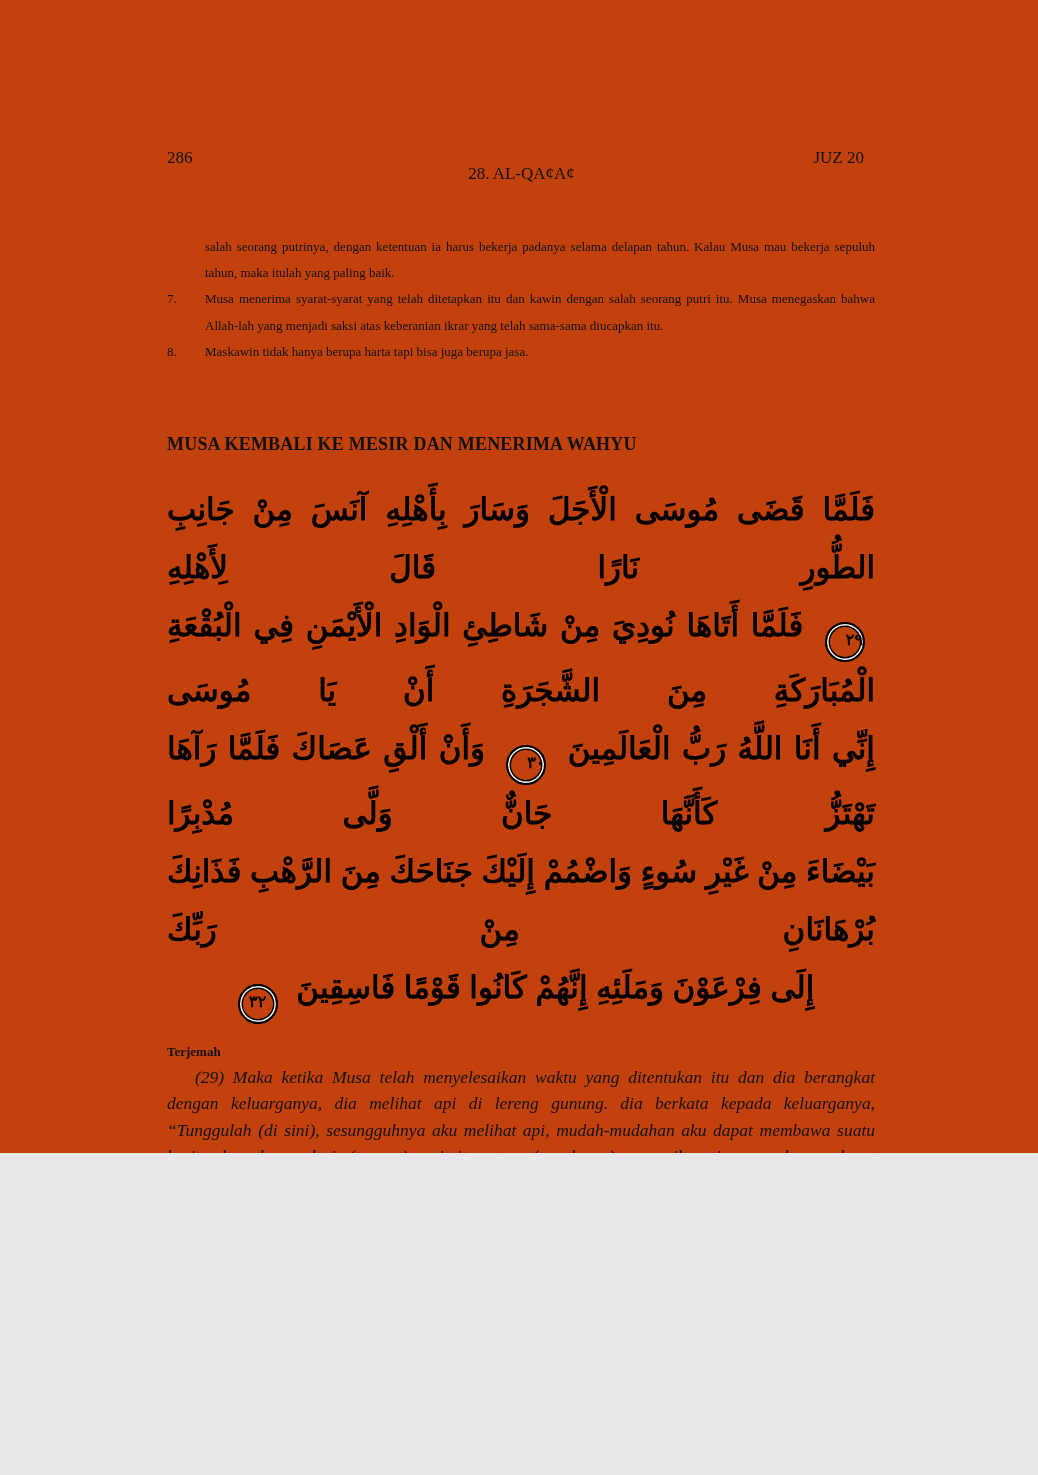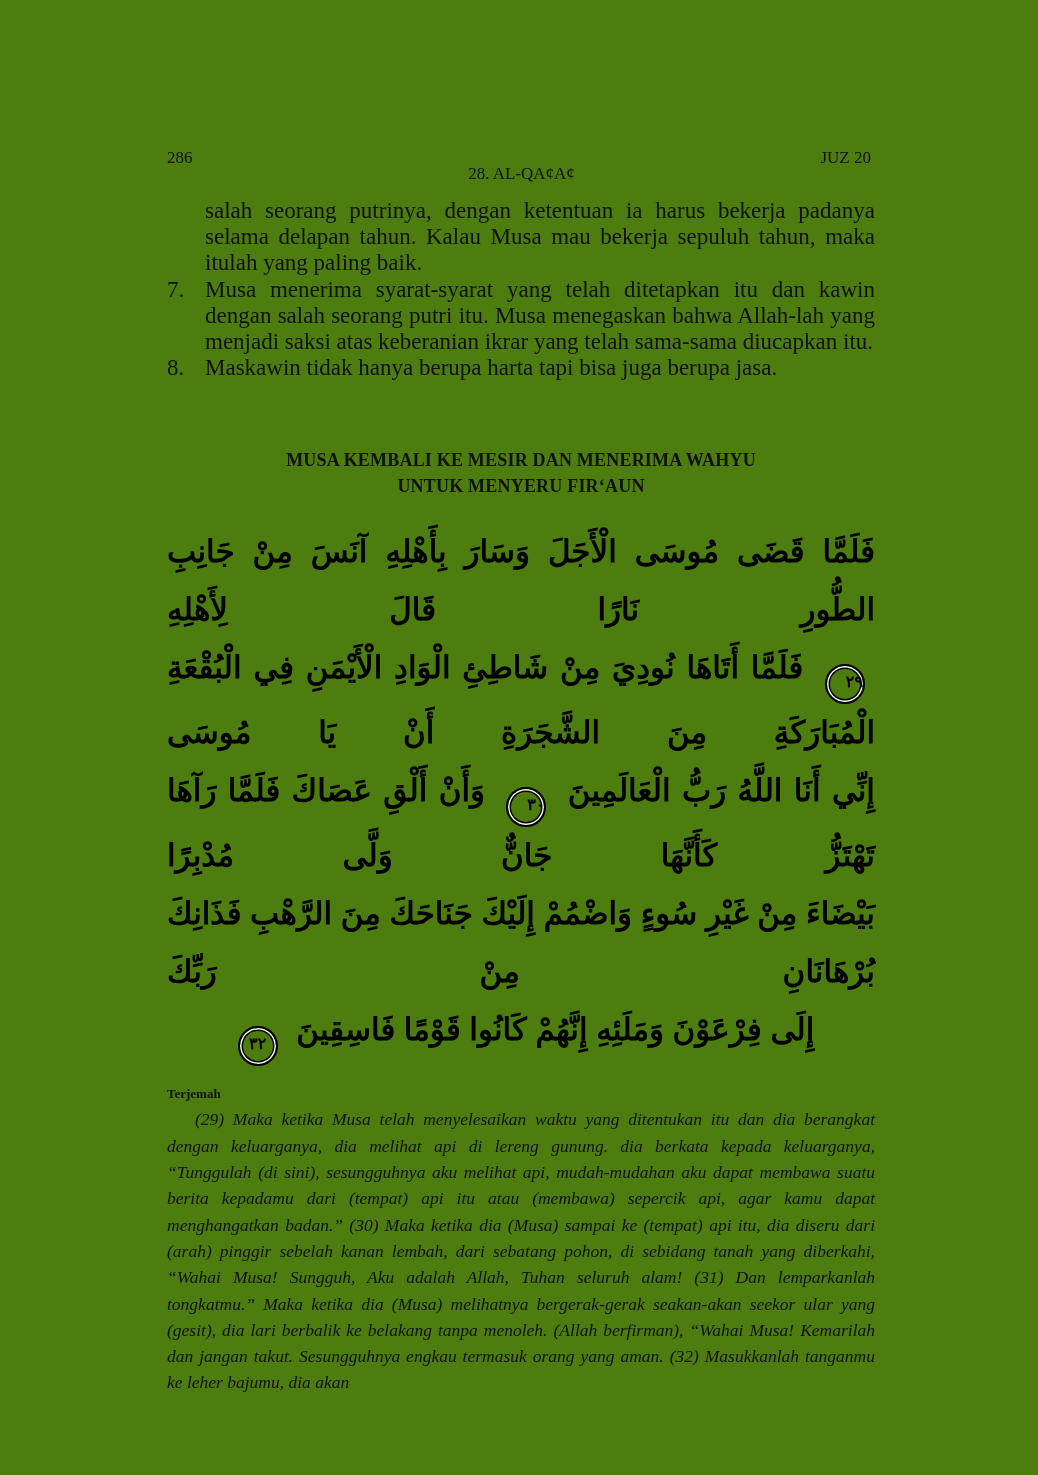--- a/index.html
+++ b/index.html
@@ -1,51 +1,51 @@
 <!DOCTYPE html>
 <html lang="id"><head>
 <meta charset="utf-8">
 <style>
   html, body { margin: 0; padding: 0; background: #e8e8e8; }
   .page {
     position: relative;
     width: 1038px;
-    height: 1475px;
+    height: 1153px;
     margin: 0 auto;
-    background: #4d7c0f;
+    background: #c2410c;
     color: #111;
     font-family: "Liberation Serif", serif;
     overflow: hidden;
   }
   .header {
     position: relative;
     margin: 148px 162px 0 167px;
     height: 22px;
     font-size: 17px;
   }
   .header .page-num { position: absolute; left: 0; top: 0; }
   .header .chapter  { position: absolute; left: 50%; top: 16px; transform: translateX(-50%); white-space: nowrap; }
-  .header .juz      { position: absolute; right: 5px; top: 0; }
+  .header .juz      { position: absolute; right: 12px; top: 0; }
 
   .content { margin: 0 163px 0 167px; }
 
   .summary {
-    margin-top: 28px;
+    margin-top: 64px;
     padding-left: 38px;
-    font-size: 23px;
+    font-size: 13px;
     line-height: 26.2px;
     text-align: justify;
   }
   .summary p { margin: 0; }
   .summary .item { position: relative; }
   .summary .num { position: absolute; left: -38px; top: 0; }
 
   .section-title {
     margin-top: 66px;
-    text-align: center;
+    text-align: left;
     font-weight: bold;
     font-size: 18px;
     line-height: 26px;
     letter-spacing: 0.2px;
     font-family: Liberation Serif, serif;
   }
 
   .quran {
     margin-top: 24px;
     direction: rtl;
@@ -109,21 +109,20 @@
       <p class="item">
         <span class="num">7.</span><span>Musa menerima syarat-syarat yang telah ditetapkan itu dan kawin dengan salah seorang putri itu. Musa menegaskan bahwa Allah-lah yang menjadi saksi atas keberanian ikrar yang telah sama-sama diucapkan itu.</span>
       </p>
       <p class="item">
         <span class="num">8.</span><span>Maskawin tidak hanya berupa harta tapi bisa juga berupa jasa.</span>
       </p>
     </div>
 
     <div class="section-title">
       <div>MUSA KEMBALI KE MESIR DAN MENERIMA WAHYU</div>
-      <div>UNTUK MENYERU FIR‘AUN</div>
     </div>
 
     <div class="quran">
         <div class="arabic-line" dir="rtl"><span>فَلَمَّا قَضَى مُوسَى الْأَجَلَ وَسَارَ بِأَهْلِهِ آنَسَ مِنْ جَانِبِ الطُّورِ نَارًا قَالَ لِأَهْلِهِ</span> </div>
         <div class="arabic-line" dir="rtl"><span class="ayah-marker">٢٩</span> <span>فَلَمَّا أَتَاهَا نُودِيَ مِنْ شَاطِئِ الْوَادِ الْأَيْمَنِ فِي الْبُقْعَةِ الْمُبَارَكَةِ مِنَ الشَّجَرَةِ أَنْ يَا مُوسَى</span> </div>
         <div class="arabic-line" dir="rtl"><span>إِنِّي أَنَا اللَّهُ رَبُّ الْعَالَمِينَ</span> <span class="ayah-marker">٣٠</span> <span>وَأَنْ أَلْقِ عَصَاكَ فَلَمَّا رَآهَا تَهْتَزُّ كَأَنَّهَا جَانٌّ وَلَّى مُدْبِرًا</span> </div>
         <div class="arabic-line" dir="rtl"><span>بَيْضَاءَ مِنْ غَيْرِ سُوءٍ وَاضْمُمْ إِلَيْكَ جَنَاحَكَ مِنَ الرَّهْبِ فَذَانِكَ بُرْهَانَانِ مِنْ رَبِّكَ</span> </div>
         <div class="arabic-line arabic-last" dir="rtl"><span>إِلَى فِرْعَوْنَ وَمَلَئِهِ إِنَّهُمْ كَانُوا قَوْمًا فَاسِقِينَ</span> <span class="ayah-marker">٣٢</span> </div>
       </div>
 

